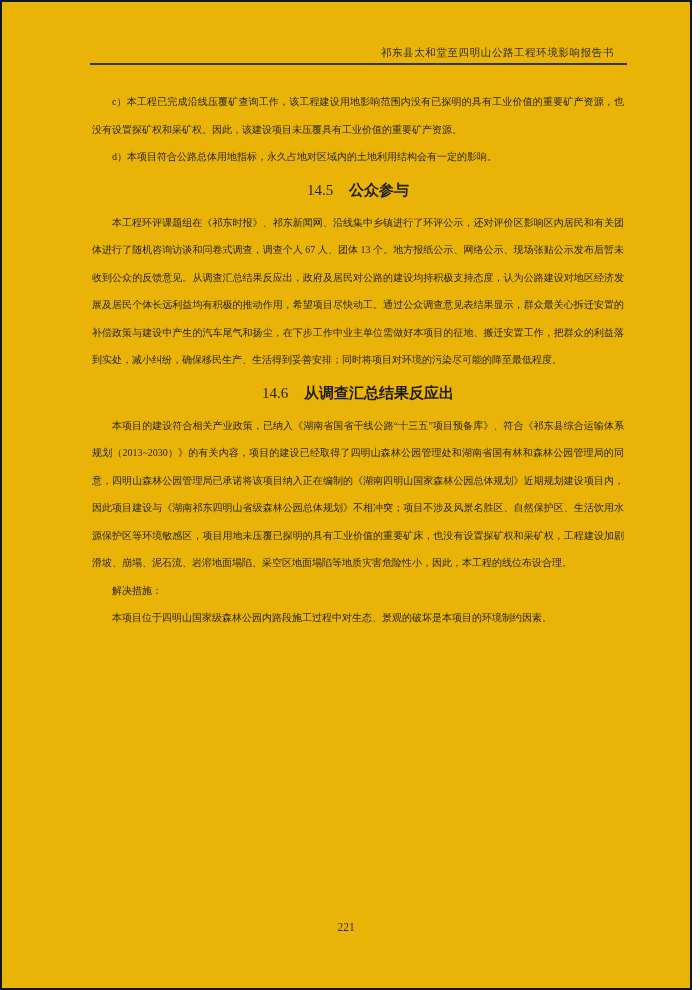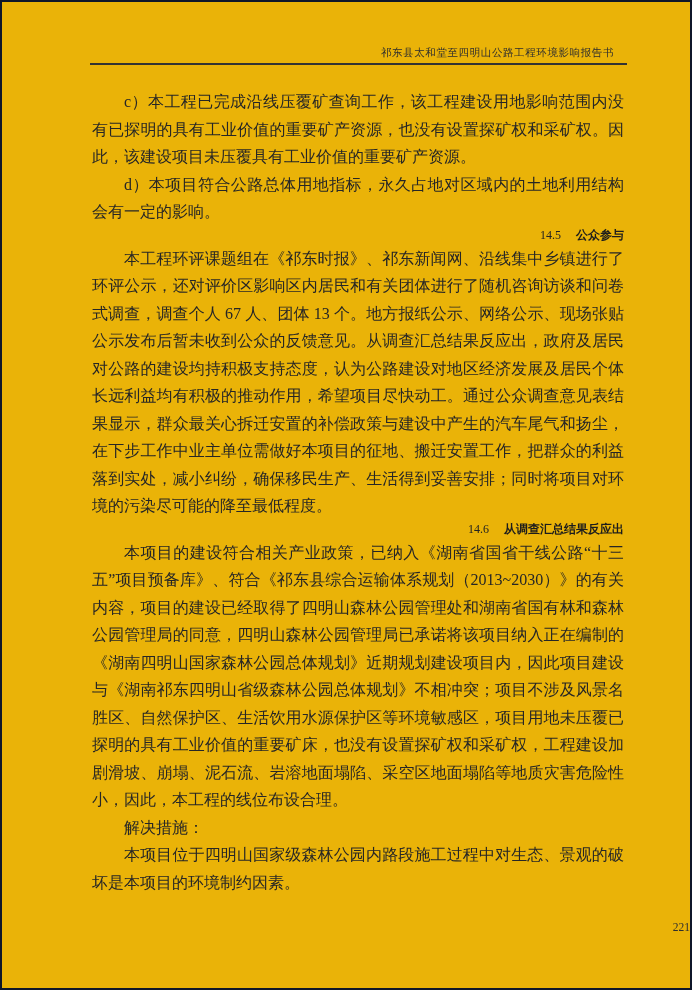--- a/index.html
+++ b/index.html
@@ -32,50 +32,50 @@
     background: #333333;
   }
   .content {
     position: absolute;
     top: 86px;
     left: 90px;
     width: 532px;
   }
   .para {
     margin: 0;
-    font-size: 16px;
+    font-size: 10px;
     line-height: 27.5px;
     text-align: justify;
     text-indent: 2em;
     color: #262626;
   }
   .section-heading {
     margin: 1px 0;
-    font-size: 12px;
-    line-height: 17px;
-    text-align: right;
+    font-size: 15px;
+    line-height: 36px;
+    text-align: center;
     white-space: nowrap;
   }
   .section-heading .sec-num {
     font-family: "Liberation Serif", "DejaVu Serif", serif;
     font-weight: 400;
     color: #222222;
   }
   .section-heading .sec-title {
     margin-left: 12px;
     font-family: "Liberation Sans", "DejaVu Sans", sans-serif;
     font-weight: 700;
     color: #1d1d1d;
   }
   .page-number {
     position: absolute;
     top: 919px;
     left: 0;
     right: 0;
-    text-align: right;
+    text-align: center;
     font-size: 11.5px;
     color: #2e2e2e;
   }
 </style>
 </head>
 <body>
 
 <div class="page">
 
   <div class="running-header">祁东县太和堂至四明山公路工程环境影响报告书</div>

